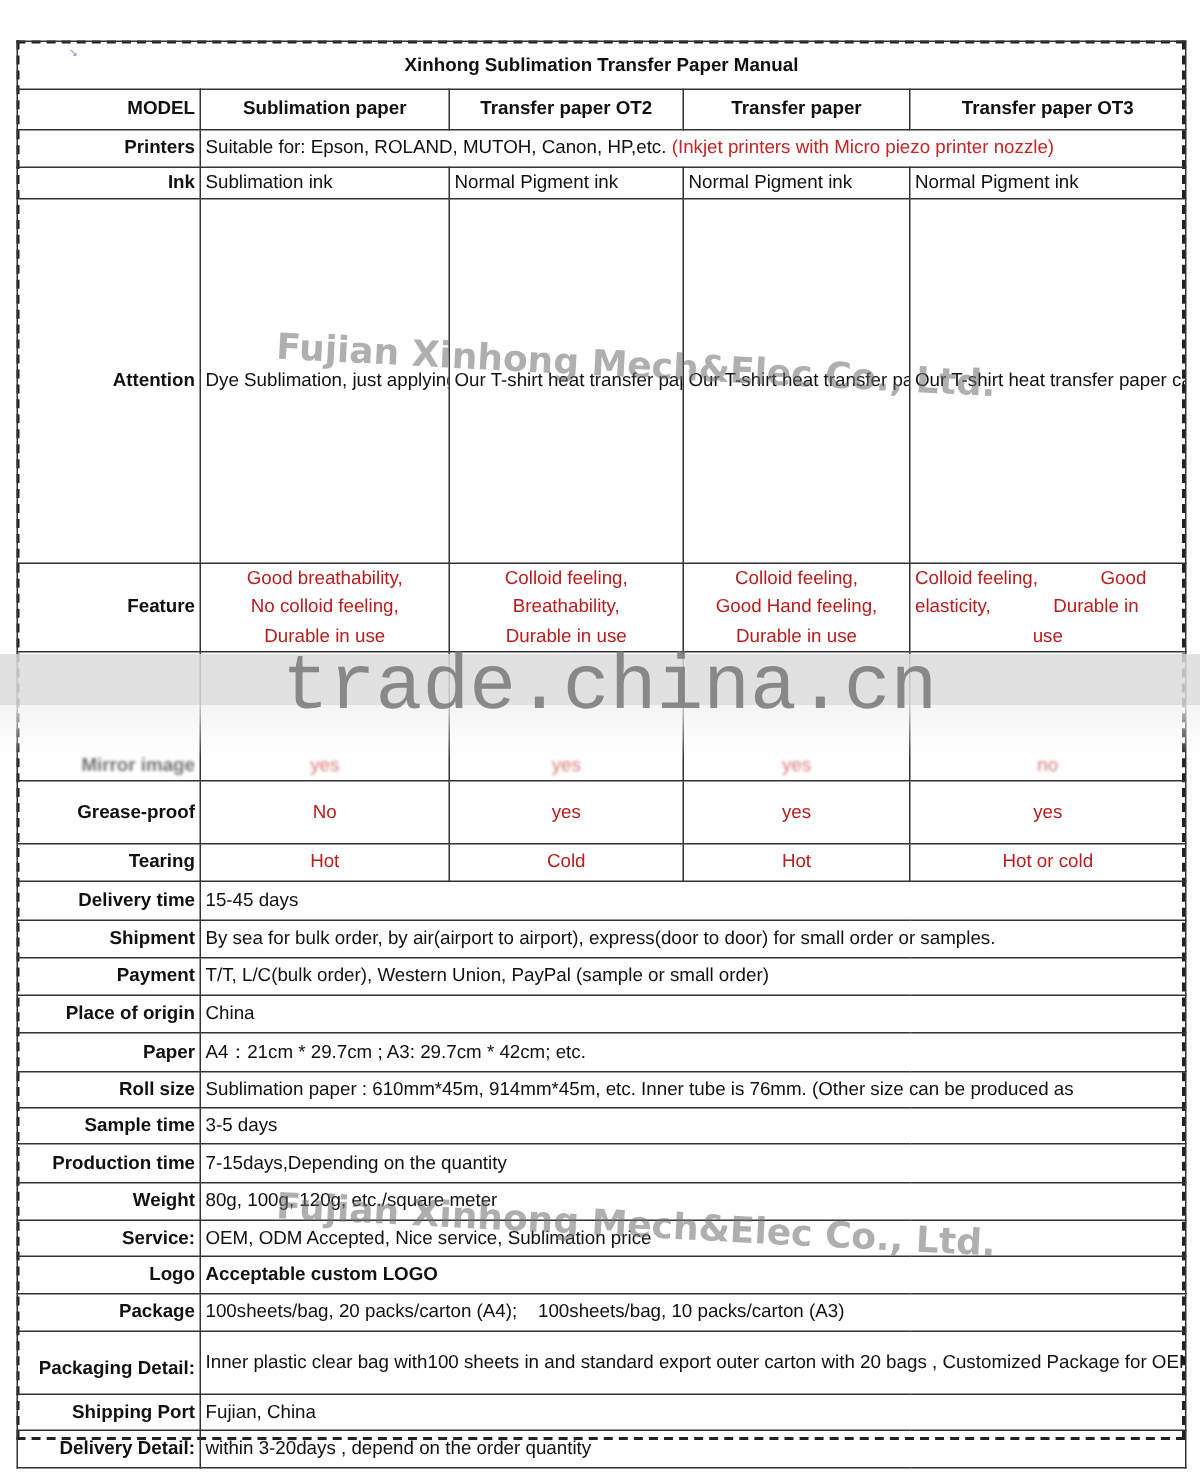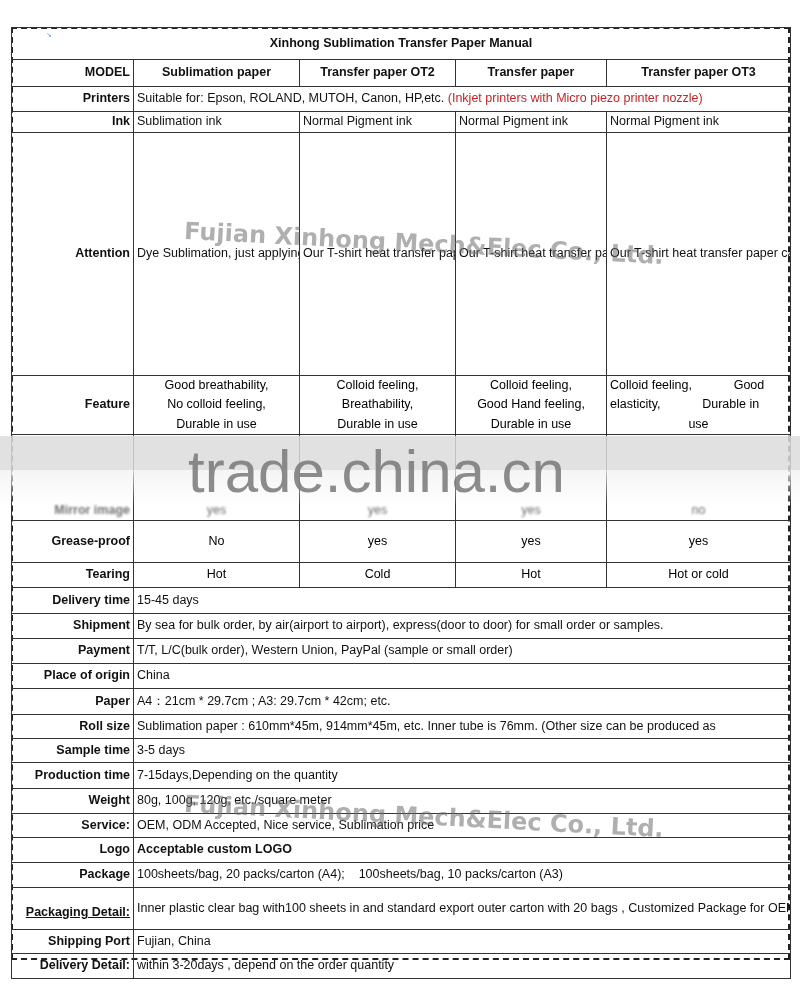--- a/index.html
+++ b/index.html
@@ -8,30 +8,30 @@
   .sheet { position: absolute; left: 11px; top: 27px; width: 779px; height: 933px;
            box-sizing: border-box; border: 2px dashed #222; }
   .marker { position: absolute; left: 46px; top: 31px; font-size: 7px; color: #6b8fc7; }
   table.manual { position: absolute; left: 11px; top: 27px; width: 779px;
                  border-collapse: collapse; table-layout: fixed; }
   table.manual td { border: 1px solid #333; padding: 0 3px; font-size: 12.5px;
                     line-height: 19.5px; vertical-align: middle; overflow: hidden; white-space: nowrap; }
   td.label { text-align: right; font-weight: bold; font-size: 12.5px; }
   td.title { text-align: center; font-weight: bold; font-size: 20px; height: 31px; border-top: none; border-left: none; border-right: none; }
   td.hdr { text-align: center; font-weight: bold; font-size: 14px; }
-  td.red { color: #000000; text-align: center; }
+  td.red { color: #b91c1c; text-align: center; }
   td.wrap { white-space: normal; vertical-align: top; padding-top: 1px; }
   .red-inline { color: #c42424; }
   .bold { font-weight: bold; }
   .thick td { border-top: 2px solid #222; }
   .band { position: absolute; left: 0; top: 436px; width: 800px; height: 34px; background: rgba(220,220,220,0.85); }
   .band-fade { position: absolute; left: 0; top: 470px; width: 800px; height: 36px;
                background: linear-gradient(#f2f2f2cc, #ffffff00); }
-  .trade-wm { position: absolute; left: 188px; top: 436px; font-size: 60px; color: rgba(120,120,120,0.85);
-              font-family: Liberation Sans, sans-serif; letter-spacing: 0px; line-height: 72px; }
+  .trade-wm { position: absolute; left: 188px; top: 423px; font-size: 52px; color: rgba(120,120,120,0.85);
+              font-family: Liberation Mono, monospace; letter-spacing: 0px; line-height: 72px; }
   .co-wm { position: absolute; font-weight: bold; color: rgba(110,110,110,0.55);
            font-family: "DejaVu Sans", sans-serif; transform: rotate(3deg); transform-origin: left top; white-space: nowrap; }
   .co-wm.one { left: 185px; top: 217px; font-size: 24px; }
   .co-wm.two { left: 185px; top: 790px; font-size: 24px; }
   .blur { filter: blur(1.2px); opacity: 0.6; }
 </style>
 </head>
 <body>
 
 <div class="sheet"></div>
@@ -156,21 +156,21 @@
   </tr>
   <tr class="thick" style="height:25px">
     <td class="label">Logo</td>
     <td colspan="4" class="bold">Acceptable custom LOGO</td>
   </tr>
   <tr class="thick" style="height:25px">
     <td class="label">Package</td>
     <td colspan="4" style="white-space:pre;">100sheets/bag, 20 packs/carton (A4);    100sheets/bag, 10 packs/carton (A3)</td>
   </tr>
   <tr class="thick" style="height:42px">
-    <td class="label" style="vertical-align:top;padding-top:15px;text-decoration:underline;">Packaging Detail:</td>
+    <td class="label" style="vertical-align:top;padding-top:15px;">Packaging Detail:</td>
     <td colspan="4" class="wrap">Inner plastic clear bag with100 sheets in and standard export outer carton with 20 bags , Customized Package for OEM is available.</td>
   </tr>
   <tr class="thick" style="height:24px">
     <td class="label">Shipping Port</td>
     <td colspan="4">Fujian, China</td>
   </tr>
   <tr class="thick" style="height:25px">
     <td class="label">Delivery Detail:</td>
     <td colspan="4">within 3-20days , depend on the order quantity</td>
   </tr>

